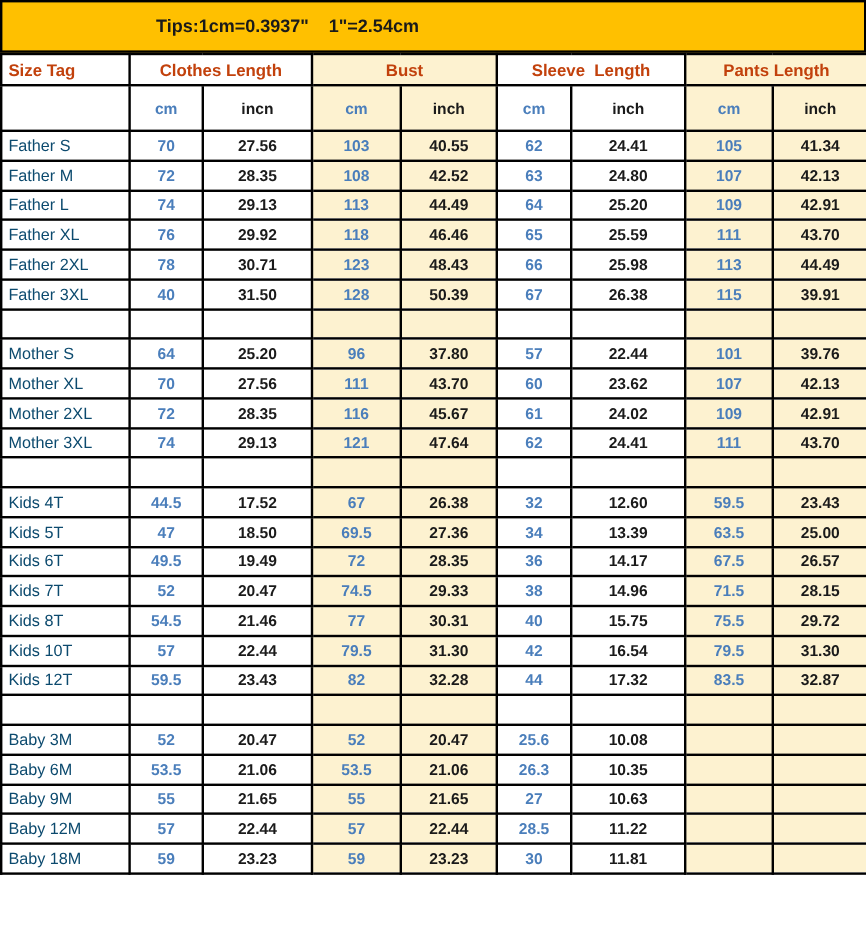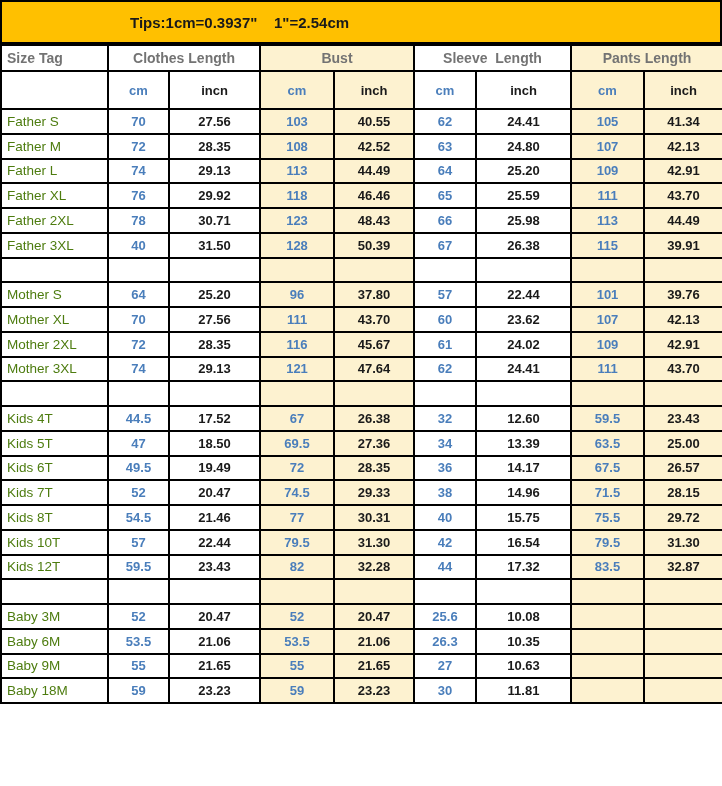--- a/index.html
+++ b/index.html
@@ -38,42 +38,42 @@
     overflow: hidden;
     white-space: nowrap;
     font-size: 13px;
     vertical-align: middle;
   }
   .label-cell {
     text-align: left;
     padding-left: 5px;
     font-weight: 400;
     font-size: 13.5px;
-    color: #4d7c0f;
+    color: #0c4a6e;
     background: #fff;
   }
   .cm-val {
     color: var(--cm-text, #4A7EBB);
     font-weight: 700;
     text-align: center;
   }
   .inch-val {
     color: #1a1a1a;
     font-weight: 700;
     text-align: center;
   }
   .group-row { height: 26px; }
   .sub-row  { height: 38px; }
   tbody tr  { height: 24.75px; }
   .group-th {
     font-weight: 700;
     font-size: 14px;
     text-align: center;
     white-space: pre;
-    color: #737373;
+    color: #c2410c;
     background: #fff;
   }
   .group-th.left { text-align: left; padding-left: 5px; }
   .cream { background: var(--highlight-bg, #FDF2D0); }
 </style>
 </head>
 <body>
 
 <div class="banner">
   <span class="banner-text">Tips:1cm=0.3937"    1"=2.54cm</span>
@@ -359,20 +359,31 @@
         <td class="cm-val">55</td>
         <td class="inch-val">21.65</td>
         <td class="cm-val cream">55</td>
         <td class="inch-val cream">21.65</td>
         <td class="cm-val">27</td>
         <td class="inch-val">10.63</td>
         <td class="cm-val cream"></td>
         <td class="inch-val cream"></td>
       </tr>
       <tr>
+        <td class="label-cell">Baby 12M</td>
+        <td class="cm-val">57</td>
+        <td class="inch-val">22.44</td>
+        <td class="cm-val cream">57</td>
+        <td class="inch-val cream">22.44</td>
+        <td class="cm-val">28.5</td>
+        <td class="inch-val">11.22</td>
+        <td class="cm-val cream"></td>
+        <td class="inch-val cream"></td>
+      </tr>
+      <tr>
         <td class="label-cell">Baby 18M</td>
         <td class="cm-val">59</td>
         <td class="inch-val">23.23</td>
         <td class="cm-val cream">59</td>
         <td class="inch-val cream">23.23</td>
         <td class="cm-val">30</td>
         <td class="inch-val">11.81</td>
         <td class="cm-val cream"></td>
         <td class="inch-val cream"></td>
       </tr>

